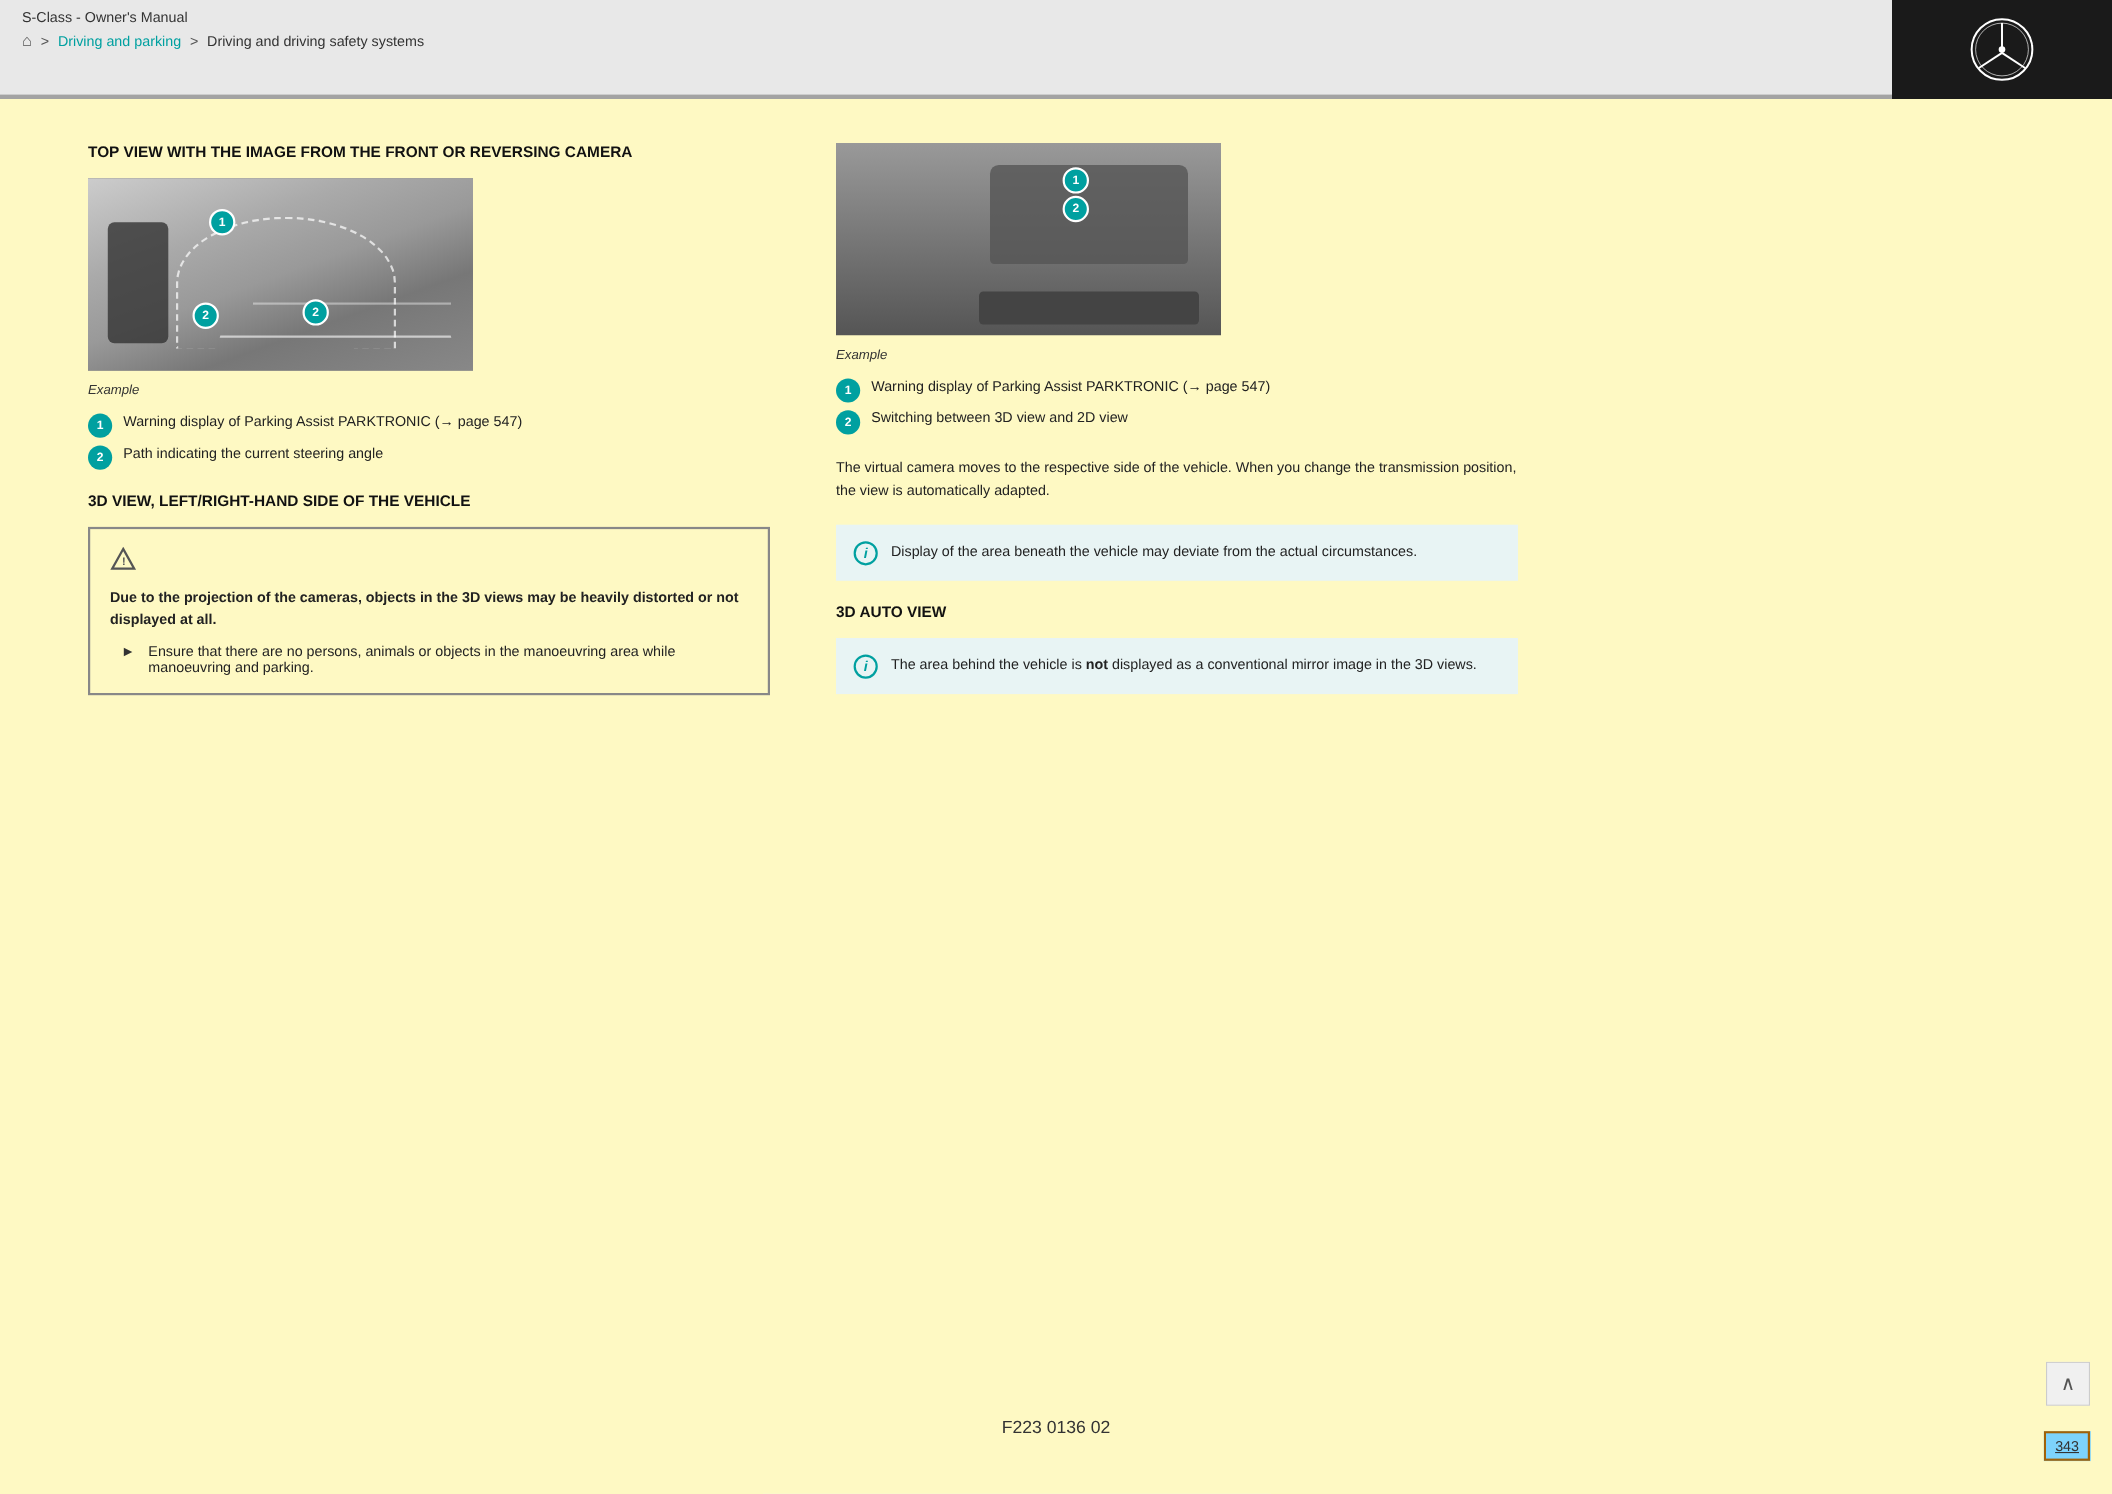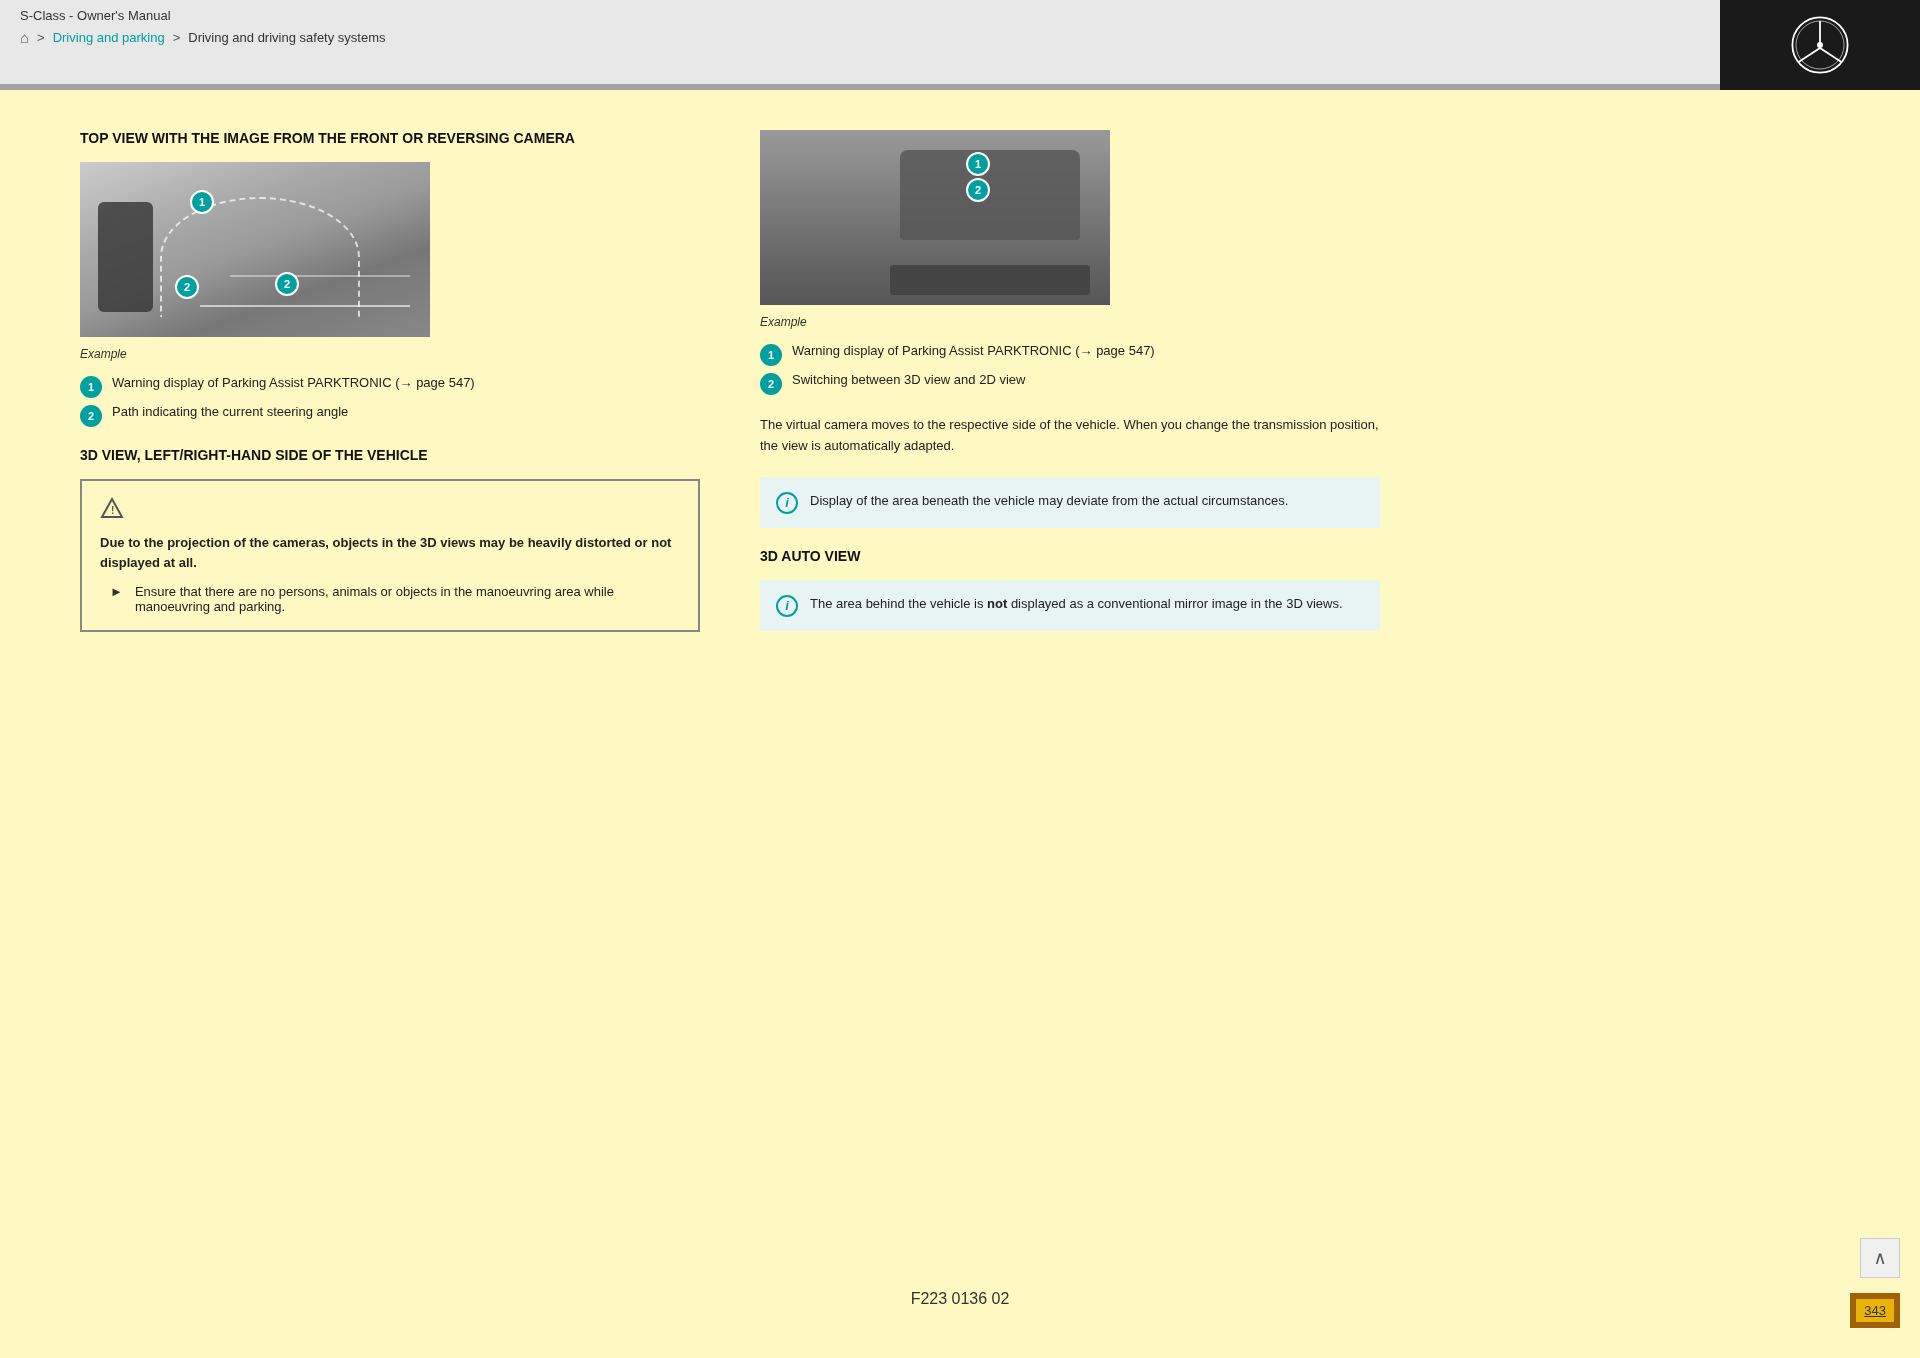--- a/index.html
+++ b/index.html
@@ -7,21 +7,21 @@
       font-family: Arial, sans-serif;
       font-size: 14px;
       background: #f0f0f0;
       width: 1920px;
       min-height: 1358px;
     }
 
     
     .header {
       background: #e8e8e8;
-      border-bottom: 6px solid #a3a3a3;
+      border-bottom: 4px solid #a3a3a3;
       padding: 8px 20px 10px 20px;
       position: relative;
       height: 90px;
     }
     .header-title {
       font-size: 13px;
       color: #333;
       margin-bottom: 6px;
     }
     .breadcrumb {
@@ -277,23 +277,23 @@
       cursor: pointer;
       font-size: 18px;
       color: #555;
     }
     .page-num {
       position: fixed;
       right: 20px;
       bottom: 30px;
       font-size: 13px;
       color: #333;
-      background: #eab308;
+      background: #7dd3fc;
       padding: 4px 8px;
-      border: 6px solid #a16207;
+      border: 2px solid #a16207;
       text-decoration: underline;
     }
 
     
     .car-top-view {
       width: 100%;
       height: 100%;
       position: relative;
       background: linear-gradient(160deg, #ccc 0%, #aaa 30%, #999 50%, #777 70%, #888 100%);
     }

